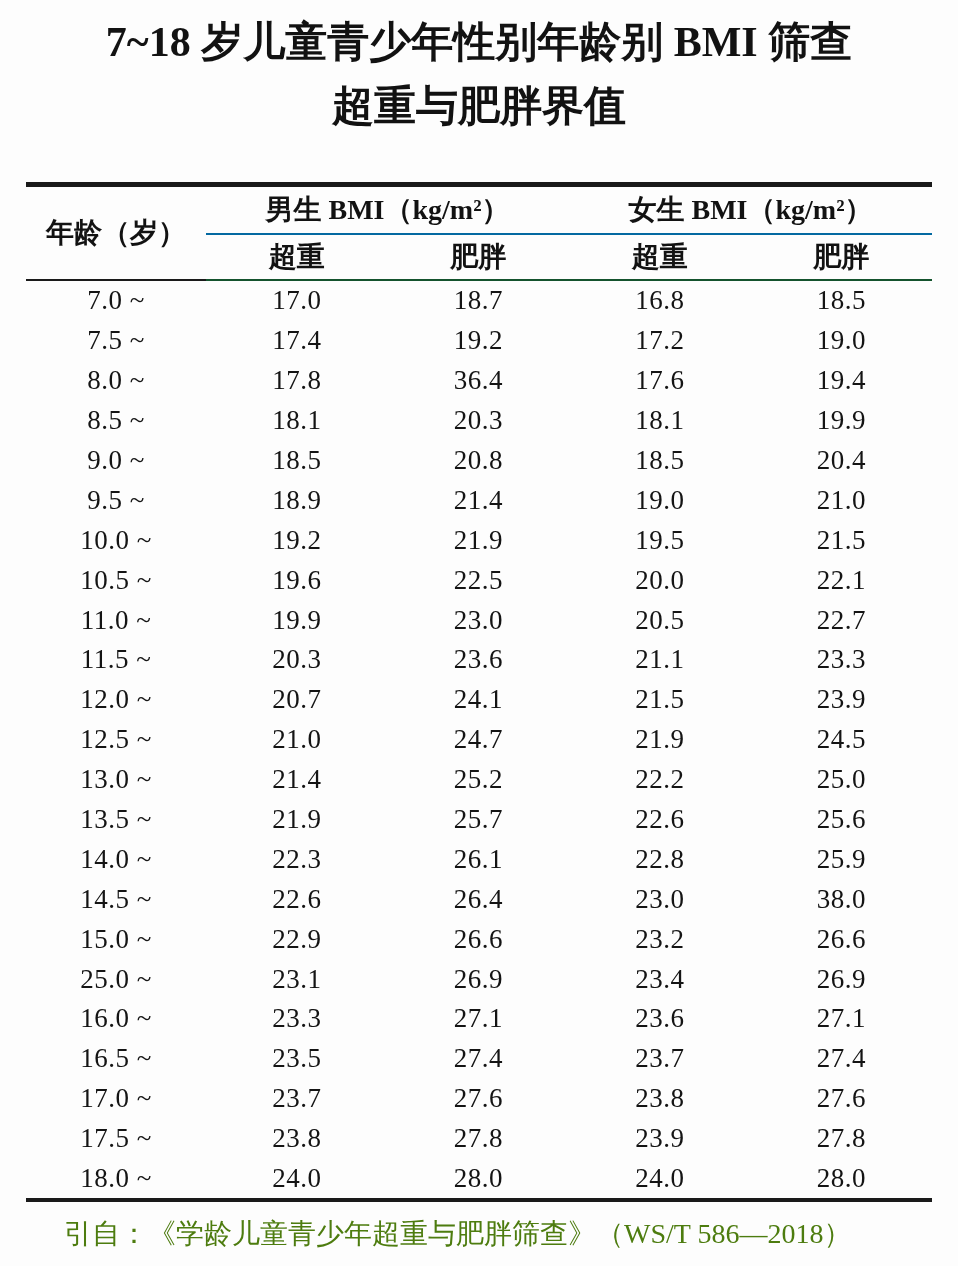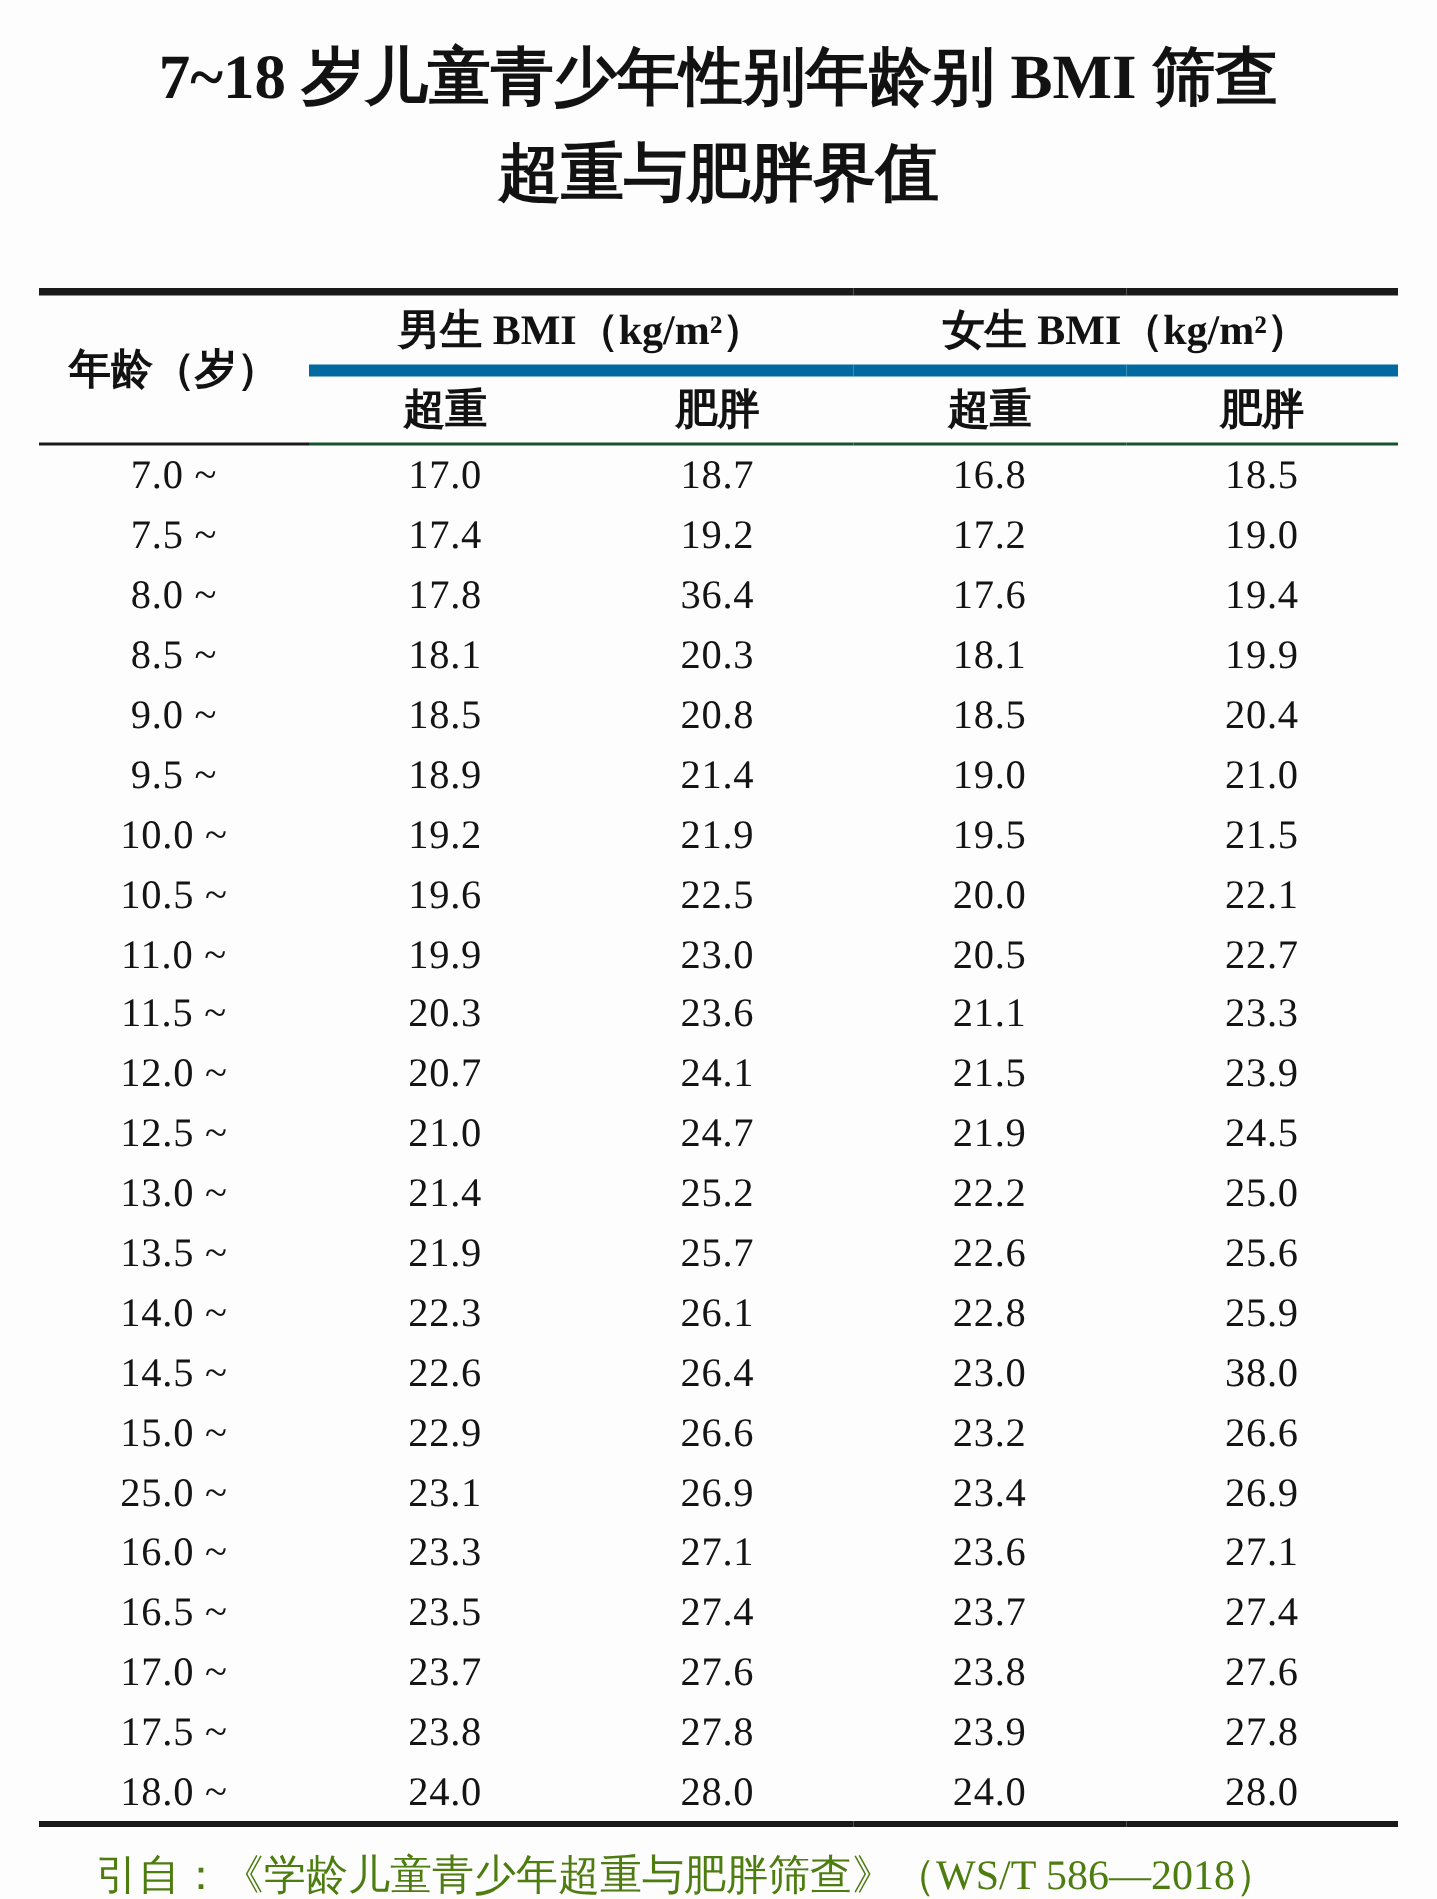--- a/index.html
+++ b/index.html
@@ -14,21 +14,21 @@
     color: #161616;
     font-family: "Liberation Serif", "DejaVu Serif", serif;
     position: relative;
   }
   .page {
     width: 958px;
     height: 1266px;
   }
   .title {
     margin: 0;
-    padding-top: 20px;
+    padding-top: 10px;
     text-align: center;
     font-size: 42px;
     font-weight: bold;
     line-height: 64px;
     color: #121212;
   }
   .title .title-line { display: block; }
 
   table.bmi-table {
     width: 906px;
@@ -47,21 +47,21 @@
     vertical-align: middle;
     font-weight: normal;
   }
   thead th {
     font-weight: bold;
     font-size: 28px;
     color: #121212;
   }
   tr.group-row th { height: 46px; }
   tr.sub-row th   { height: 44px; }
-  th.group-head { border-bottom: 8px solid #0369a1; }
+  th.group-head { border-bottom: 2px solid #0369a1; }
   th.age-head   { border-bottom: 2px solid #1a1a1a; }
   tr.sub-row th { border-bottom: 2px solid #14532d; }
 
   tbody td {
     height: 39.9px;
     font-size: 27px;
     color: #141414;
     letter-spacing: 0.5px;
   }
 

